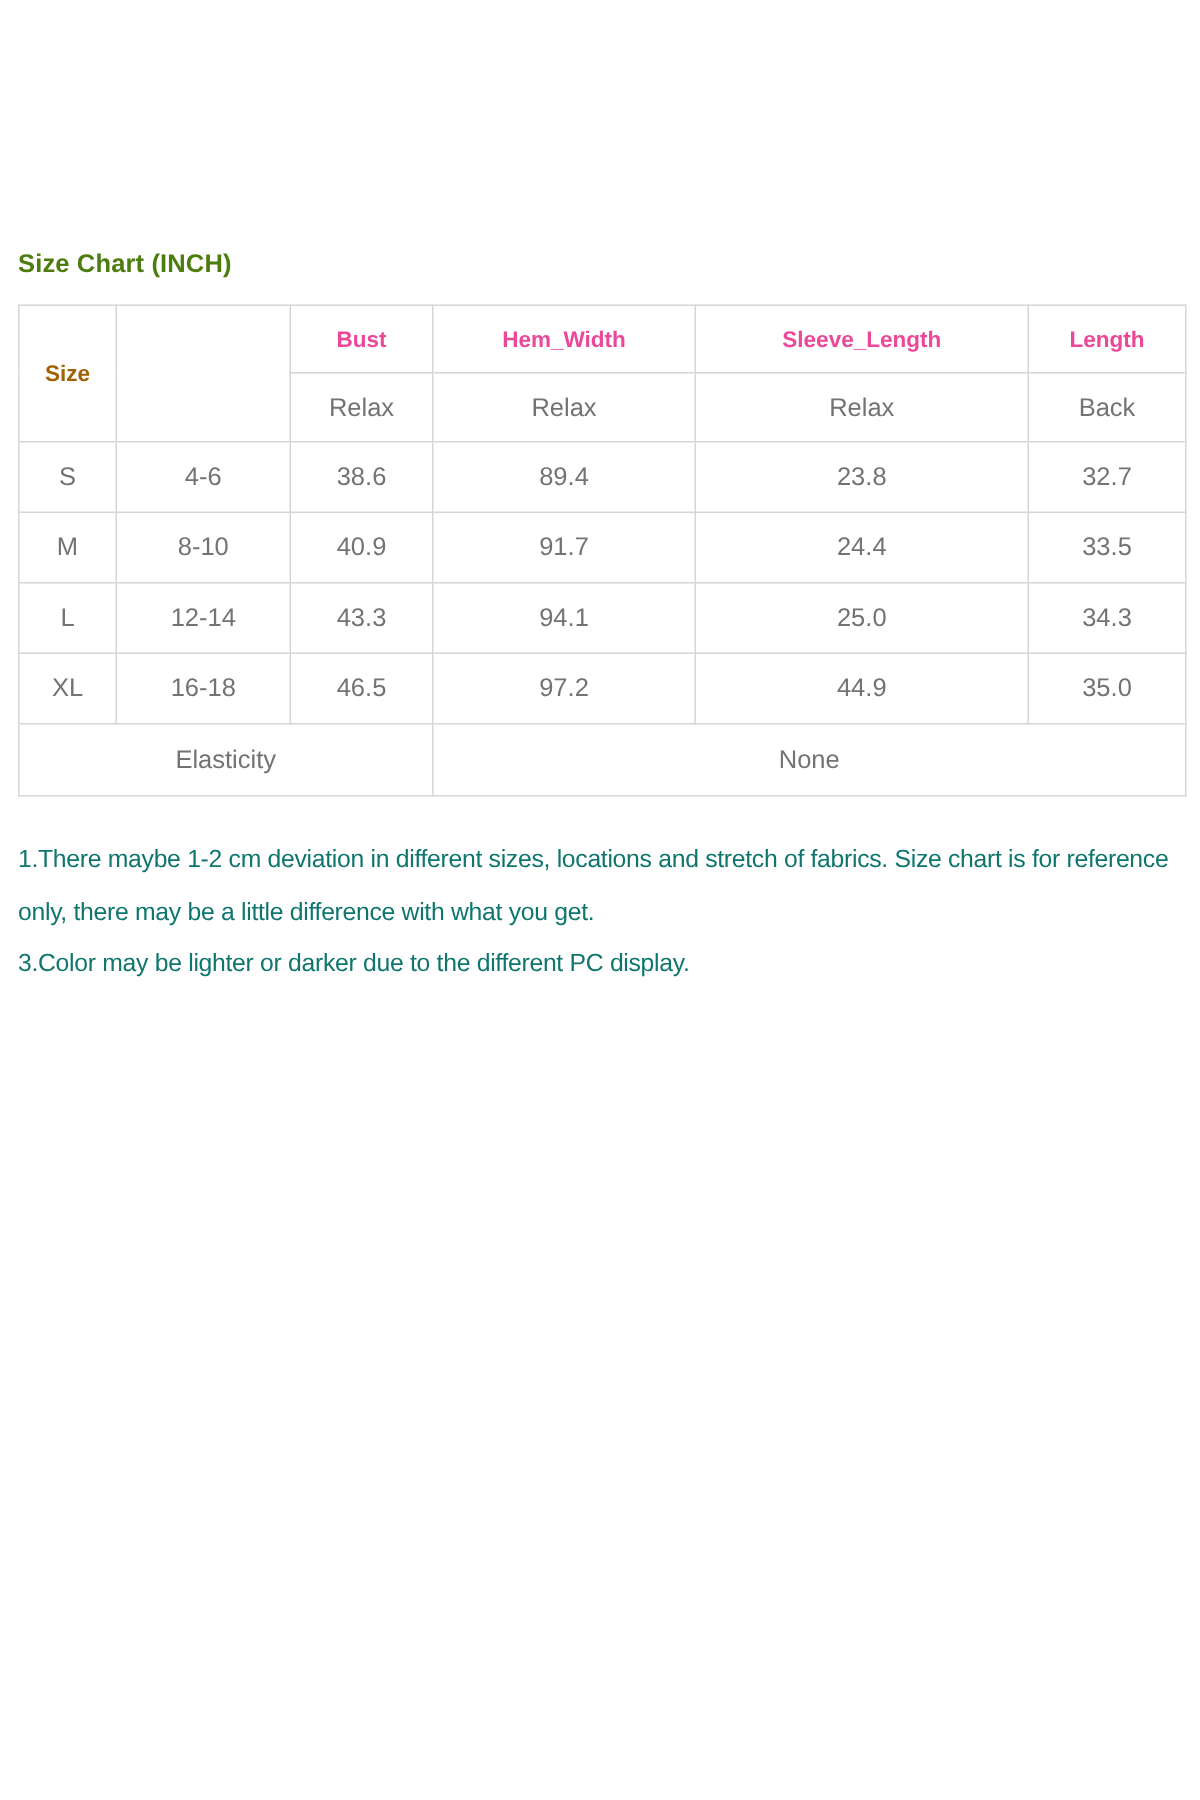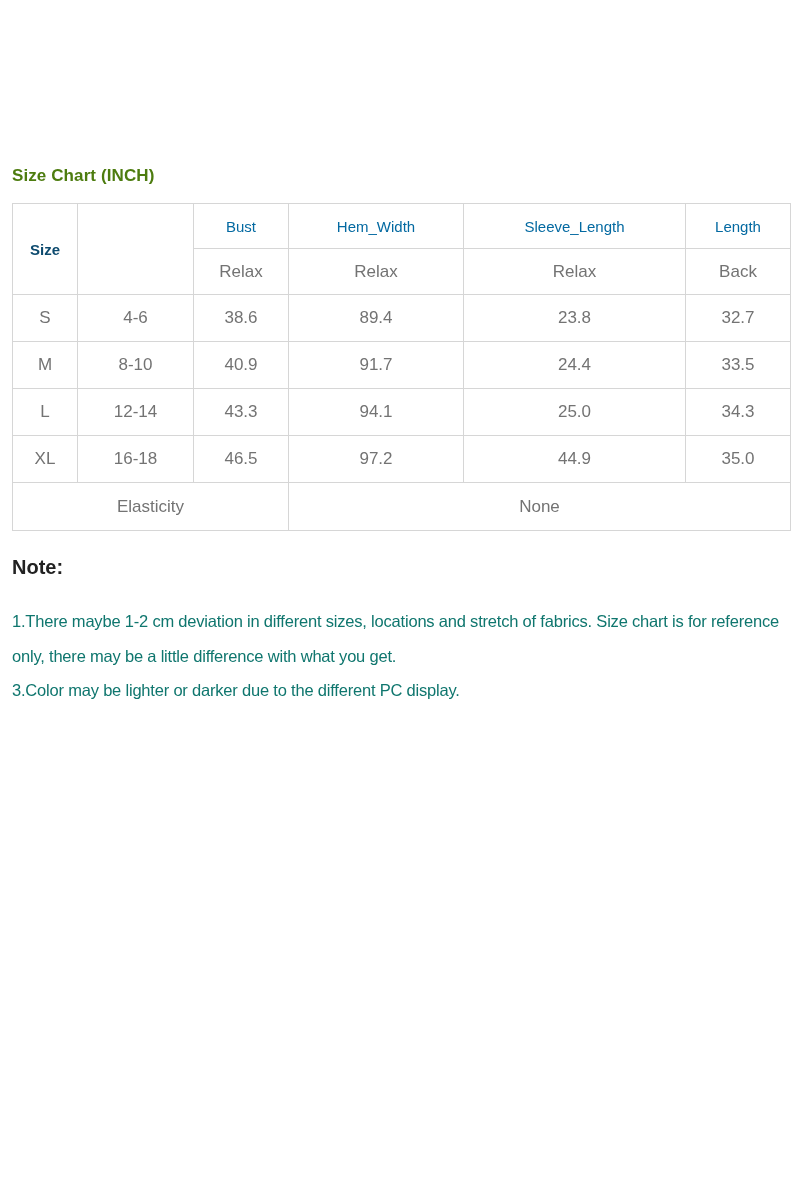--- a/index.html
+++ b/index.html
@@ -34,28 +34,28 @@
     vertical-align: middle;
     background: #ffffff;
   }
   tr.header-row-1 { height: 45px; }
   tr.header-row-2 { height: 46px; }
   tr.data-row { height: 47px; }
   tr.footer-row { height: 48px; }
 
   th.measure-header {
     font-size: 15px;
-    font-weight: normal;
-    color: #0369a1;
+    font-weight: bold;
+    color: #ec4899;
     background: #fbfbfb;
   }
   th.corner-header {
     font-size: 15px;
     font-weight: bold;
-    color: #0c4a6e;
+    color: #a16207;
     background: #f5f5f5;
   }
   th.us-size-header {
     font-size: 15px;
     font-weight: bold;
     color: #ffffff;
     background: #3e3e3e;
     border-color: #3e3e3e;
   }
   td.measure-type,
@@ -150,18 +150,17 @@
         <td class="data-cell">35.0</td>
       </tr>
       <tr class="footer-row">
         <td class="footer-cell" colspan="3">Elasticity</td>
         <td class="footer-cell" colspan="3">None</td>
       </tr>
     </tbody>
   </table>
 
   <div class="notes-section">
-    <div class="note-heading">Note:</div>
     <p class="note-item">1.There maybe 1-2 cm deviation in different sizes, locations and stretch of fabrics. Size chart is for reference only, there may be a little difference with what you get.</p>
     <p class="note-item">3.Color may be lighter or darker due to the different PC display.</p>
   </div>
 
 </div>
 
 </body></html>

